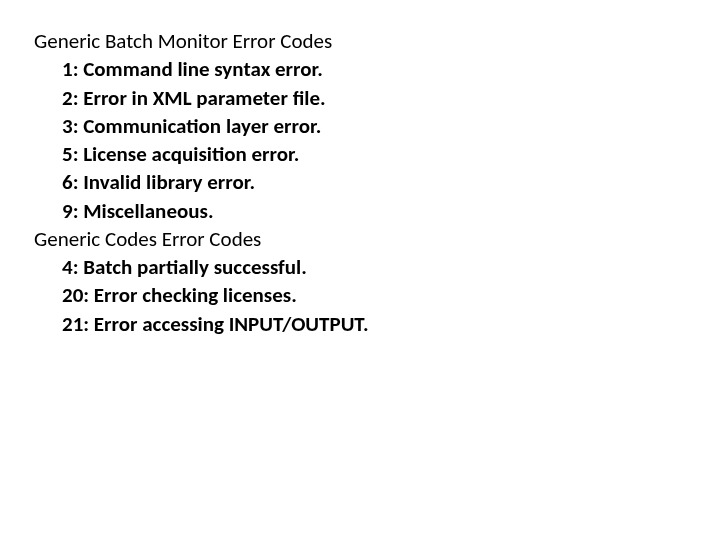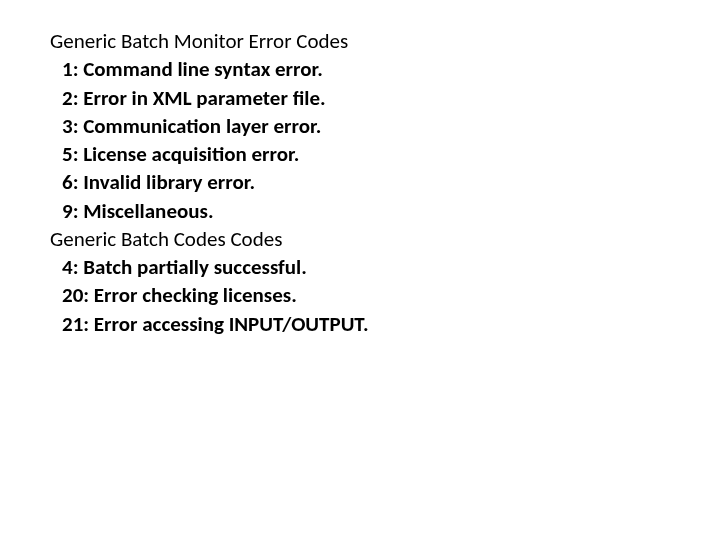--- a/index.html
+++ b/index.html
@@ -10,21 +10,21 @@
     background: #fff;
     font-family: Calibri, "Segoe UI", Arial, sans-serif;
     font-size: 21px;
     color: #000;
     line-height: 1.25;
   }
   .page {
     padding: 28px 40px 0 34px;
   }
   .section-heading {
-    margin: 0 0 2px 16px;
+    margin: 0 0 2px 0;
   }
   .items {
     padding-left: 28px;
     font-weight: bold;
   }
   .item {
     margin: 0 0 2px 0;
   }
 </style>
 </head>
@@ -38,21 +38,21 @@
       <div class="item">1: Command line syntax error.</div>
       <div class="item">2: Error in XML parameter file.</div>
       <div class="item">3: Communication layer error.</div>
       <div class="item">5: License acquisition error.</div>
       <div class="item">6: Invalid library error.</div>
       <div class="item">9: Miscellaneous.</div>
     </div>
   </div>
 
   <div>
-    <div class="section-heading">Generic Batch Codes Codes</div>
+    <div class="section-heading">Generic Codes Error Codes</div>
     <div class="items">
       <div class="item">4: Batch partially successful.</div>
       <div class="item">20: Error checking licenses.</div>
       <div class="item">21: Error accessing INPUT/OUTPUT.</div>
     </div>
   </div>
 
 </div>
 
 </body></html>

